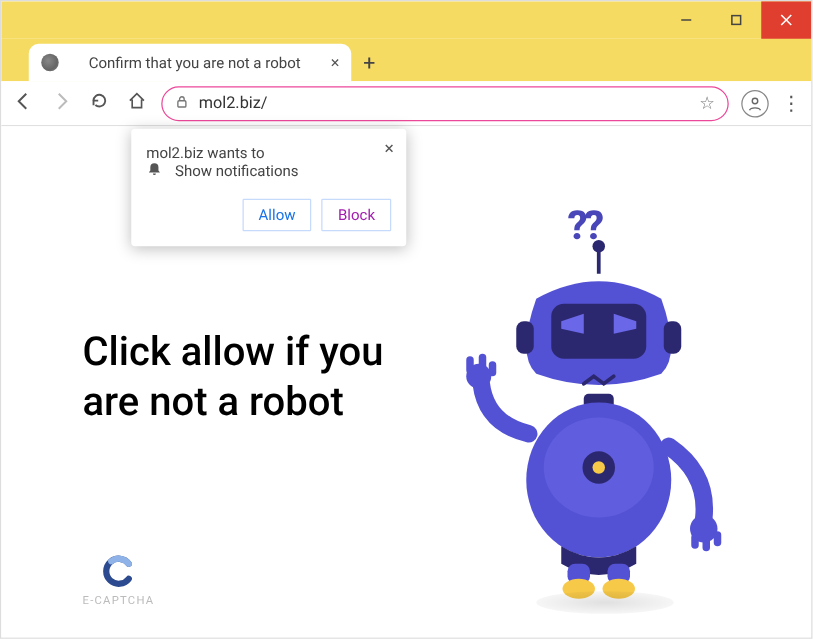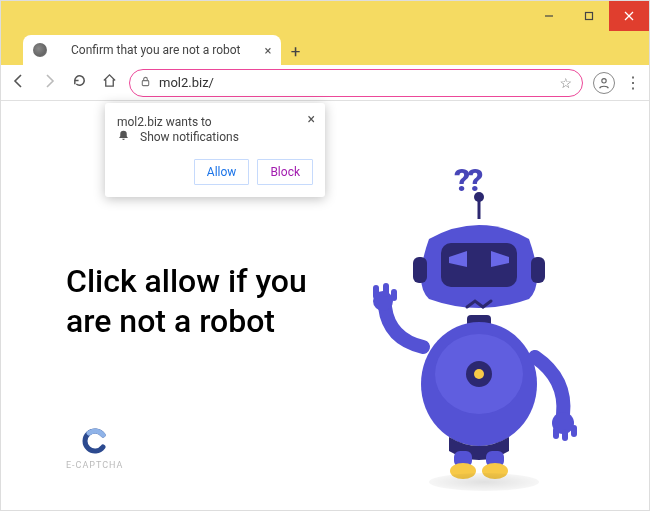--- a/index.html
+++ b/index.html
@@ -24,21 +24,21 @@
 .nav-icon.disabled { color: #bbb; }
 .omnibox { flex: 1; height: 28px; border: 1px solid #ec4899; border-radius: 14px; display:flex; align-items:center; padding: 0 10px; font-size: 13px; color: #333; gap:8px;}
 .omnibox .lock { color:#777; font-size:12px; }
 .omnibox .star { margin-left:auto; color:#777; font-size: 14px; }
 .avatar { width: 22px; height: 22px; border-radius: 50%; border: 1px solid #888; display:flex;align-items:center;justify-content:center; }
 .menu-dots { font-size: 16px; color:#555; }
 
 
 .content { position: relative; width: 100%; height: calc(100% - 100px); background: #fff; }
 .hero-text { position:absolute; left: 65px; top: 160px; font-size: 32px; font-weight: 500; color: #000000; line-height: 1.25; max-width: 270px; }
-.captcha-badge { position:absolute; left: 65px; bottom: 40px; display:flex; flex-direction:column; align-items:center; gap: 4px; }
+.captcha-badge { position:absolute; left: 65px; bottom: 24px; display:flex; flex-direction:column; align-items:center; gap: 4px; }
 .captcha-badge .c-icon { width: 30px; height: 30px; }
 .captcha-badge .c-label { font-size: 9px; letter-spacing: 1px; color:#bbb; }
 
 
 .perm { position:absolute; top:2px; left: 104px; width: 220px; background:#fff; border-radius: 3px; box-shadow: 0 2px 12px rgba(0,0,0,0.25); padding: 12px; font-size: 12px; color:#444; z-index: 5; }
 .perm .perm-title { margin-bottom: 0; font-size: 12px; }
 .perm .perm-row { display:flex; align-items:center; gap: 10px; margin-bottom: 14px; }
 .perm .perm-close { position:absolute; top:8px; right:10px; font-size:14px; color:#555; }
 .perm .perm-actions { display:flex; justify-content:flex-end; gap:8px; }
 .perm .perm-btn { border:1px solid #ccc; background:#fff; border-radius:1px; padding:5px 12px; font-size:12px;text-align:right; }

